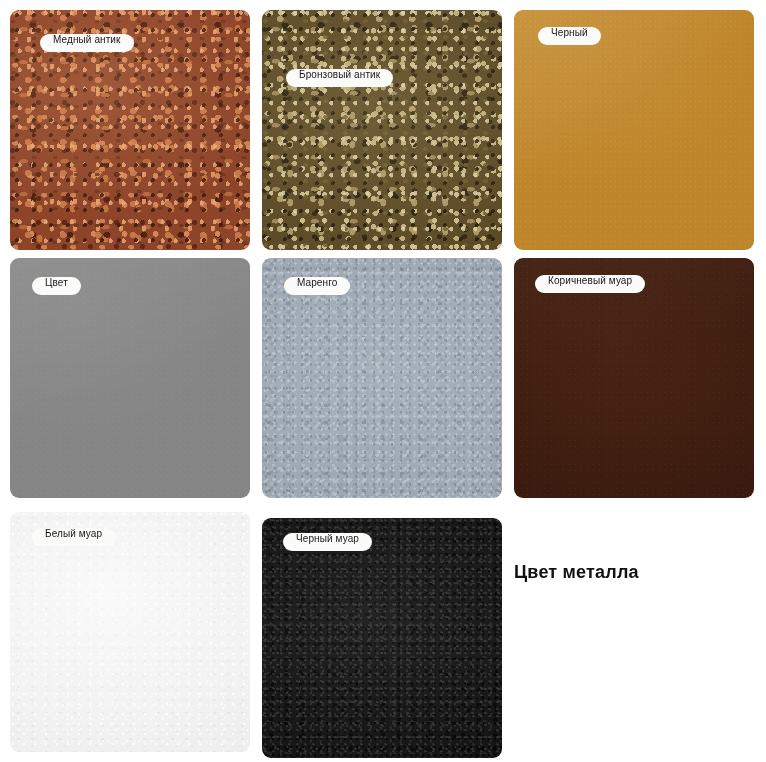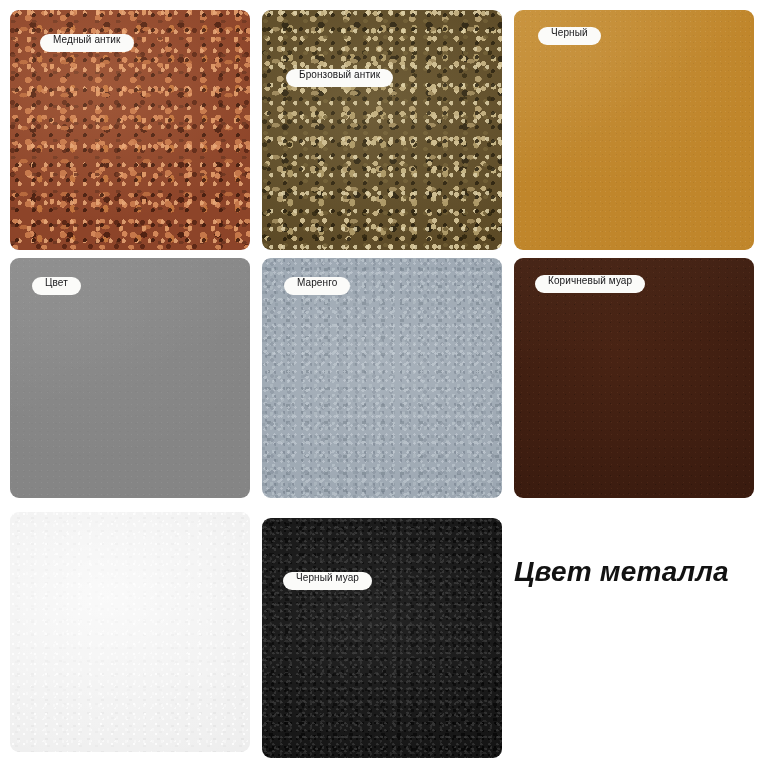--- a/index.html
+++ b/index.html
@@ -219,26 +219,25 @@
   }
 
   
   #caption-cell {
     position: absolute;
     display: flex;
     align-items: center;
     justify-content: flex-start;
   }
   #caption-title {
-    font-size: 28px;
+    font-size: 18px;
     font-weight: bold;
     color: #121212;
     letter-spacing: 0.2px;
     white-space: nowrap;
-    font-style: italic;
   }
 </style>
 </head>
 <body>
 
 <div id="grid">
 
   <div class="cell" style="left:10px; top:10px;">
     <div class="swatch sw-copper">
       <div class="tex t1"></div>
@@ -288,28 +287,29 @@
         <div class="tex t3"></div>
     </div>
     <span class="label" style="left:22px; top:19px;">Маренго</span>
   </div>
 
   <div class="cell" style="left:10px; top:512px;">
     <div class="swatch sw-white">
       <div class="tex t1"></div>
         <div class="tex t2"></div>
     </div>
+    <span class="label" style="left:22px; top:16px;">Белый муар</span>
   </div>
 
   <div class="cell" style="left:262px; top:518px;">
     <div class="swatch sw-black">
       <div class="tex t1"></div>
         <div class="tex t2"></div>
         <div class="tex t3"></div>
     </div>
-    <span class="label" style="left:21px; top:15px;margin-top:39px;">Черный муар</span>
+    <span class="label" style="left:21px; top:15px;">Черный муар</span>
   </div>
 
   <div id="caption-cell" style="left:514px; top:512px; width:240px; height:120px;">
     <span id="caption-title">Цвет металла</span>
   </div>
 
 </div>
 
 </body></html>

